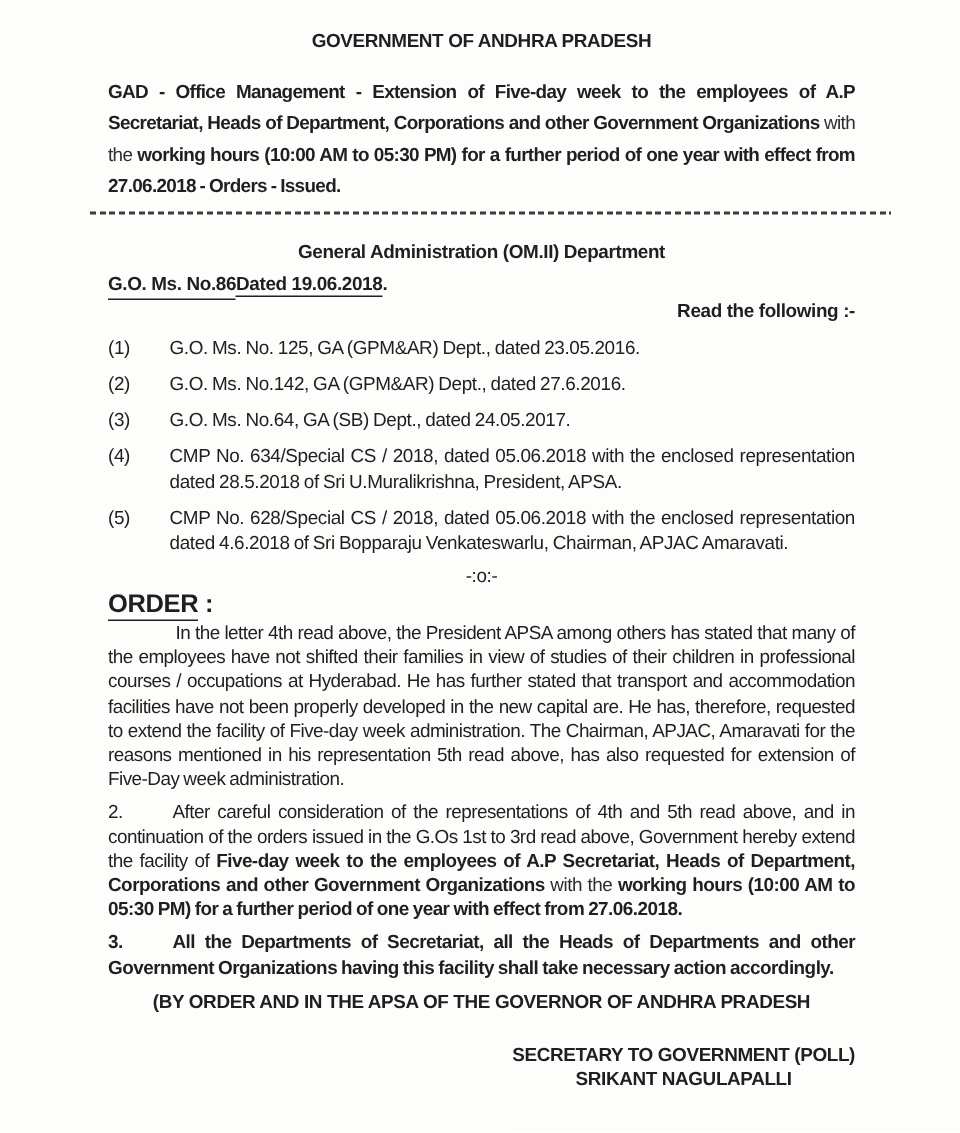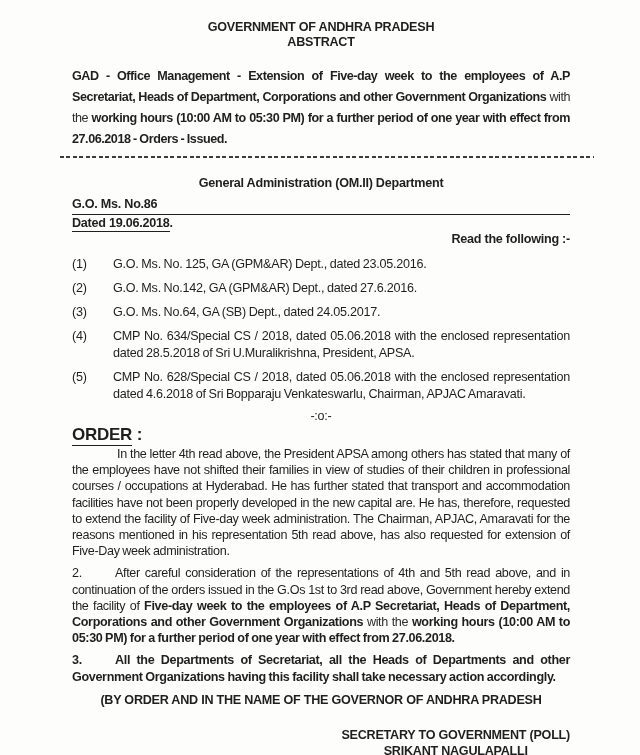--- a/index.html
+++ b/index.html
@@ -23,21 +23,21 @@
     line-height:21px; letter-spacing:-0.45px; word-spacing:-0.5px;
   }
   .lt { font-weight:normal; color:#2d2d2d; }
   .dashed {
     margin:6px 0 0 -12px; width:534px; height:2px;
     background:repeating-linear-gradient(90deg,#3c3c3c 0 4px,transparent 4px 6.5px);
   }
   .department { margin-top:18px; text-align:center; font-weight:bold; line-height:15px; }
   .go-line {
     margin-top:5px; display:flex; 
-    font-weight:bold; line-height:17px;flex-direction:column;
+    font-weight:bold; line-height:17px;
   }
   .dated-wrap { }
   .underline { border-bottom:1.8px solid #1f1f1f; padding-bottom:1px; }
   .read-following { margin-top:0; text-align:right; font-weight:bold; line-height:15px; }
   .refs { list-style:none; margin-top:9px; }
   .ref { display:flex; line-height:17px; margin-bottom:7px; }
   .ref-num { flex:0 0 41px; }
   .ref-text { flex:1; text-align:justify; word-spacing:-0.5px; }
   .divider { margin-top:1px; text-align:center; line-height:13px; }
   .order-heading { margin-top:3px; font-weight:bold; font-size:17px; line-height:17px; }
@@ -51,21 +51,20 @@
     margin-top:19px; margin-left:auto; width:max-content;
     text-align:center; font-weight:bold; line-height:16px; white-space:nowrap;
   }
 </style>
 </head>
 <body>
 
 <div class="page">
 
   <div class="title">GOVERNMENT OF ANDHRA PRADESH</div>
-  <div class="subtitle">ABSTRACT</div>
 
   <p class="abstract"><b>GAD - Office Management - Extension of Five-day week to the employees of A.P Secretariat, Heads of Department, Corporations and other Government Organizations</b><span class="lt"> with the </span><b>working hours (10:00 AM to 05:30 PM) for a further period of one year with effect from 27.06.2018 - Orders - Issued.</b></p>
 
   <div class="dashed"></div>
 
   <div class="department">General Administration (OM.II) Department</div>
 
   <div class="go-line">
     <span class="underline">G.O. Ms. No.86</span>
     <span class="dated-wrap"><span class="underline">Dated 19.06.2018</span><span>.</span></span>
@@ -99,20 +98,20 @@
   <div class="divider">-:o:-</div>
 
   <div class="order-heading"><span class="underline">ORDER</span><span> :</span></div>
 
   <p class="para para1">In the letter 4th read above, the President APSA among others has stated that many of the employees have not shifted their families in view of studies of their children in professional courses / occupations at Hyderabad. He has further stated that transport and accommodation facilities have not been properly developed in the new capital are. He has, therefore, requested to extend the facility of Five-day week administration. The Chairman, APJAC, Amaravati for the reasons mentioned in his representation 5th read above, has also requested for extension of Five-Day week administration.</p>
 
   <p class="para numbered"><span class="pnum">2.</span><span>After careful consideration of the representations of 4th and 5th read above, and in continuation of the orders issued in the G.Os 1st to 3rd read above, Government hereby extend the facility of </span><b>Five-day week to the employees of A.P Secretariat, Heads of Department, Corporations and other Government Organizations</b><span class="lt"> with the </span><b>working hours (10:00 AM to 05:30 PM) for a further period of one year with effect from 27.06.2018.</b></p>
 
   <p class="para numbered bold-para"><span class="pnum">3.</span><span>All the Departments of Secretariat, all the Heads of Departments and other Government Organizations having this facility shall take necessary action accordingly.</span></p>
 
-  <div class="by-order">(BY ORDER AND IN THE NAME OF THE GOVERNOR OF ANDHRA PRADESH</div>
+  <div class="by-order">(BY ORDER AND IN THE APSA OF THE GOVERNOR OF ANDHRA PRADESH</div>
 
   <div class="signature">
     <div>SECRETARY TO GOVERNMENT (POLL)</div>
     <div>SRIKANT NAGULAPALLI</div>
   </div>
 
 </div>
 
 </body></html>

